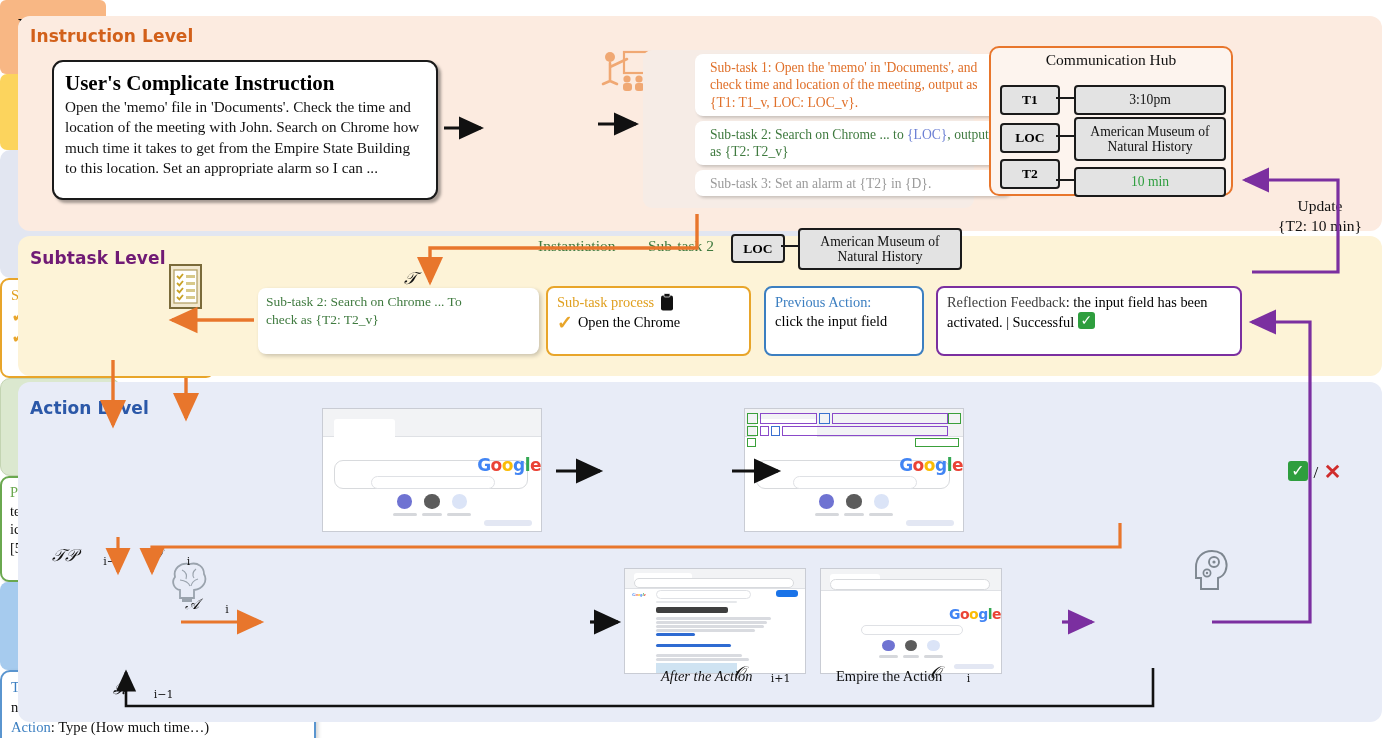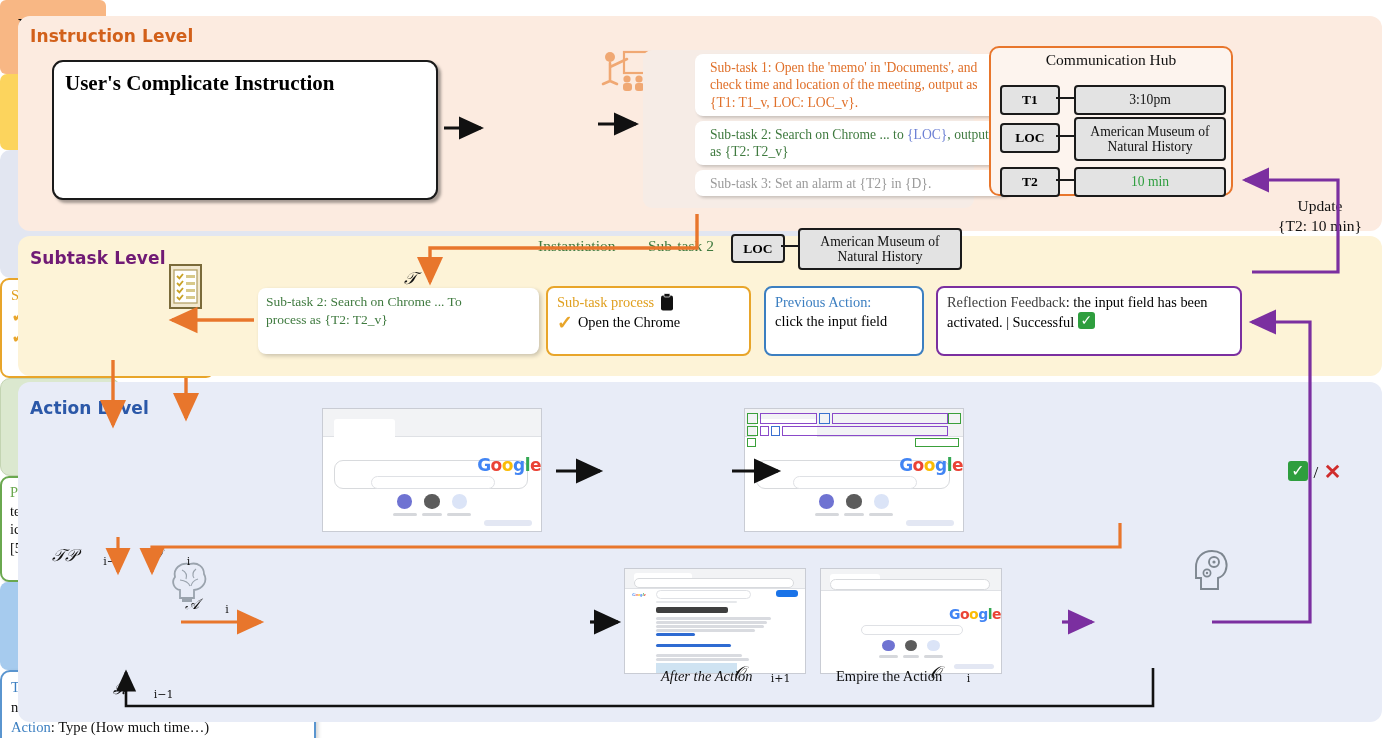--- a/index.html
+++ b/index.html
@@ -85,21 +85,21 @@
     font-weight:bold;font-size:13.5px;color:#000;
   }
   .hub-val{
     position:absolute;background:#e3e3e3;border:2px solid #1a1a1a;border-radius:4px;
     display:flex;align-items:center;justify-content:center;text-align:center;
     font-size:13.6px;color:#111;line-height:1.12;
   }
   .hub-link{position:absolute;height:2px;background:#1a1a1a;}
   #hub-k1{left:1000px;top:85px;} #hub-v1{left:1074px;top:85px;width:148px;height:26px;}
   #hub-k2{left:1000px;top:123px;} #hub-v2{left:1074px;top:117px;width:148px;height:40px;}
-  #hub-k3{left:1000px;top:167px;} #hub-v3{left:1074px;top:167px;width:148px;height:26px;color:#2e9e3e;}
+  #hub-k3{left:1000px;top:159px;} #hub-v3{left:1074px;top:167px;width:148px;height:26px;color:#2e9e3e;}
   #hub-l1{left:1056px;top:97px;width:18px;}
   #hub-l2{left:1056px;top:135px;width:18px;}
   #hub-l3{left:1056px;top:179px;width:18px;}
 
   
   #instantiation-label{left:538px;top:237px;font-size:15.5px;color:#3f7a3f;}
   #subtask2-label{left:648px;top:237px;font-size:15.5px;color:#3f7a3f;}
   #loc-key{
     position:absolute;left:731px;top:234px;width:50px;height:25px;background:#e3e3e3;
     border:2px solid #1a1a1a;border-radius:4px;display:flex;align-items:center;
@@ -214,20 +214,21 @@
 <div class="band" id="band-instruction"></div>
 <div class="band" id="band-subtask"></div>
 <div class="band" id="band-action"></div>
 
 <div class="band-label" id="label-instruction">Instruction Level</div>
 <div class="band-label" id="label-subtask">Subtask Level</div>
 <div class="band-label" id="label-action">Action Level</div>
 
 <div class="box" id="instruction-card">
   <div id="instruction-title">User's Complicate Instruction</div>
+  <div id="instruction-body">Open the 'memo' file in 'Documents'. Check the time and location of the meeting with John. Search on Chrome how much time it takes to get from the Empire State Building to this location. Set an appropriate alarm so I can ...</div>
 </div>
 
 <svg class="abs" id="presenter-icon" viewBox="0 0 58 42">
   <rect x="28" y="2" width="28" height="21" fill="none" stroke="#f0a873" stroke-width="2.2"></rect>
   <circle cx="14" cy="7" r="5" fill="#f0a873"></circle>
   <path d="M14 13 L14 31 M7 34 L14 31 L21 34 M14 17 L31 9" stroke="#f0a873" stroke-width="2.6" fill="none" stroke-linecap="round"></path>
   <circle cx="31" cy="29" r="3.6" fill="#f0a873"></circle>
       <rect x="27" y="33" width="9" height="8" rx="3" fill="#f0a873"></rect>
   <circle cx="43" cy="29" r="3.6" fill="#f0a873"></circle>
       <rect x="39" y="33" width="9" height="8" rx="3" fill="#f0a873"></rect>
@@ -276,21 +277,21 @@
         <rect x="18" y="34" width="9" height="3"></rect>
       </g>
 </svg>
 
 <div id="progress-agent">Progress Agent</div>
 
 <div class="math" id="m-T">𝒯</div>
 
 <div class="box rbox shadow" id="subtask2-card">
   <div>Sub-task 2: Search on Chrome ... To</div>
-  <div>process as {T2: T2_v}</div>
+  <div>check as {T2: T2_v}</div>
 </div>
 
 <div class="callout" id="sp-subtask">
   <div style="display:flex;align-items:center;gap:6px;">
     <span class="lbl-yellow">Sub-task process</span>
     <svg width="14" height="18" viewBox="0 0 14 18">
       <rect x="1" y="2.5" width="12" height="15" rx="2" fill="#111"></rect>
       <rect x="4" y="0.5" width="6" height="3.5" rx="1" fill="#111" stroke="#fff" stroke-width=".7"></rect>
     </svg>
   </div>

